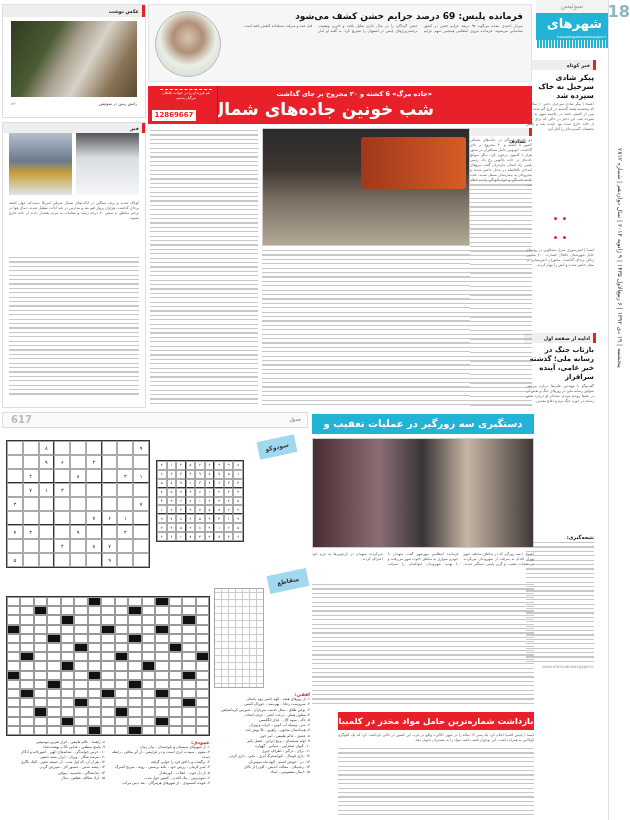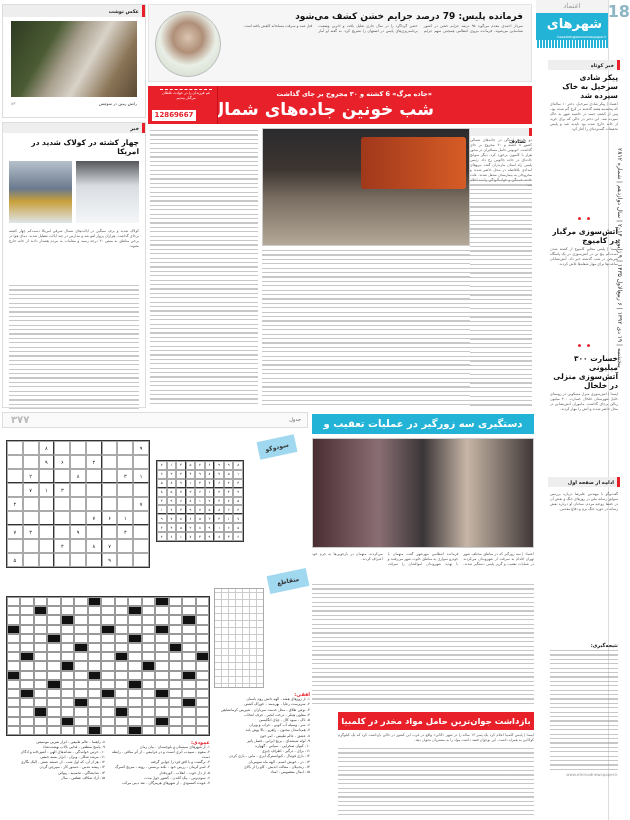--- a/index.html
+++ b/index.html
@@ -16,57 +16,53 @@
 </style>
 </head>
 <body>
 
 <div class="abs" style="right:0;top:0;width:22px;height:820px;background:#fff;border-left:1px solid #ddd">
   <div style="position:absolute;top:2px;right:0;width:22px;text-align:center;font-size:16px;color:#8fb6c4;font-weight:bold">18</div>
   <div style="position:absolute;top:28px;right:3px;writing-mode:vertical-rl;font-size:6px;color:#333;height:340px;line-height:14px">پنجشنبه | ۱۹ دی ۱۳۹۲ | ۶ ربیع‌الاول ۱۴۳۵ | ۹ ژانویه ۲۰۱۴ | سال دوازدهم | شماره ۲۸۱۲</div>
 </div>
 
 <div class="abs" style="right:22px;top:0;width:72px;height:58px">
-  <div style="height:13px;background:#f3f3f3;text-align:center;font-size:7px;color:#9a9a9a;line-height:13px">اعتماد</div>
+  <div style="height:13px;background:#f3f3f3;text-align:center;font-size:7px;color:#9a9a9a;line-height:13px">سوئیس</div>
   <div class="cyan" style="height:22px;color:#fff;font-size:13px;font-weight:bold;line-height:22px;padding-right:6px">شهرهای</div>
   <div class="cyan" style="height:5px;font-size:3px;color:#fff;line-height:5px;padding-right:2px;overflow:hidden">hawadeth@etemadnewspaper.ir</div>
   <div style="height:8px;background:repeating-linear-gradient(to left,#23b3d6 0,#23b3d6 2px,#fff 2px,#fff 3px)"></div>
 </div>
 
-<div class="abs" style="right:10px;top:60px;width:72px;height:599px">
+<div class="abs" style="right:34px;top:60px;width:72px;height:599px">
   <div style="height:10px;background:#eee;display:flex;align-items:center;border-right:3px solid #e8202a;padding-right:3px">
     <span class="tag">خبر کوتاه</span>
   </div>
   <div style="padding:3px 2px">
     <div class="head" style="font-size:7.5px;line-height:9px">پیکر شادی سرخیل به خاک سپرده شد</div>
     <div class="txt" style="height:100px;margin-top:2px">اعتماد | پیکر شادی سرخیل، دختر ۱۰ ساله‌ای که پنجشنبه هفته گذشته در کرج گم شده بود، پس از کشف جسد در حاشیه شهر به خاک سپرده شد. این دختر در حالی که برای خرید از خانه خارج شده بود ناپدید شد و پلیس تحقیقات گسترده‌ای را آغاز کرد.</div>
   </div>
   <div style="text-align:center"><span class="dot"></span> <span class="dot"></span></div>
-  <div style="padding:3px 2px">
-    <div class="head" style="font-size:7.5px;line-height:9px">آتش‌سوزی مرگبار در کامیوج</div>
-    <div class="txt" style="height:82px;margin-top:2px">ایسنا | پلیس محلی کامبوج از کشته شدن دست‌کم پنج تن در آتش‌سوزی در یک پاسگاه تفریحی در شب گذشته خبر داد. آتش‌نشانان ساعت‌ها برای مهار شعله‌ها تلاش کردند.</div>
-  </div>
   <div style="text-align:center"><span class="dot"></span> <span class="dot"></span></div>
   <div style="padding:3px 2px">
-    <div class="head" style="font-size:7.5px;line-height:9px">خسارت ۳۰۰ میلیونی آتش‌سوزی منزلی در خلخال</div>
     <div class="txt" style="height:68px;margin-top:2px">ایسنا | آتش‌سوزی منزل مسکونی در روستای خلیل شهرستان خلخال خسارت ۳۰۰ میلیون ریالی برجای گذاشت. ماموران آتش‌نشانی در محل حاضر شدند و آتش را مهار کردند.</div>
   </div>
   <div style="margin-top:14px;height:10px;background:#eee;display:flex;align-items:center;border-right:3px solid #e8202a;padding-right:3px">
     <span class="tag">ادامه از صفحه اول</span>
   </div>
   <div style="padding:3px 2px">
+    <div class="head" style="font-size:7px;line-height:9px">بازتاب جنگ در رسانه ملی؛ گذشته خبر غامی، آینده سرافراز</div>
     <div class="txt" style="height:150px;margin-top:2px">گفت‌وگو با مهندس علیرضا درباره بررسی سوابق رسانه ملی در روزهای جنگ و نقش آن در حفظ روحیه مردم. سخنان او درباره نقش رسانه در حوزه جنگ نرم و دفاع مقدس.</div>
     <div class="head" style="font-size:5px">نتیجه‌گیری:</div>
     <div class="lines" style="height:120px;margin-top:2px"></div>
     <div style="font-size:4px;color:#999;margin-top:2px">www.etemadnewspaper.ir</div>
   </div>
 </div>
 
 <div class="abs" style="left:148px;top:4px;width:384px;height:78px;background:#f6f6f6;border:1px solid #e4e4e4">
-  <div class="head" style="position:absolute;right:8px;top:6px;font-size:9px">فرمانده پلیس: 79 درصد جرایم خشن کشف می‌شود</div>
+  <div class="head" style="position:absolute;right:8px;top:6px;font-size:9px">فرمانده پلیس: 69 درصد جرایم خشن کشف می‌شود</div>
   <div class="txt" style="position:absolute;right:8px;top:19px;width:310px;height:54px;column-count:3;column-gap:6px">سردار احمدی مقدم می‌گوید ۹۵ درصد جرایم خشن در کشور شناسایی می‌شوند. فرمانده نیروی انتظامی همچنین سهم جرایم خشن گرداگرد را در سال جاری تقلیل یافت و آخرین وضعیت برنامه‌ریزی‌های پلیس در اصفهان را تشریح کرد. به گفته او آمار قتل عمد و سرقت مسلحانه کاهش یافته است.</div>
   <div style="position:absolute;left:6px;top:6px;width:66px;height:66px;border-radius:50%;background:radial-gradient(circle at 50% 40%,#d9c4b0 0,#b08f78 30%,#e9efe6 56%,#c9d2c3 100%);border:1px solid #bbb"></div>
 </div>
 
 <div class="abs redbar" style="left:148px;top:86px;width:384px;height:38px">
   <div style="position:absolute;right:100px;top:4px;color:#fff;font-size:6.5px;font-weight:bold">«جاده مرگ» 6 کشته و ۳۰ مجروح بر جای گذاشت</div>
   <div style="position:absolute;right:98px;top:13px;color:#fff;font-size:17px;font-weight:bold">شب خونین جاده‌های شمال</div>
 </div>
 
 <div class="abs" style="left:148px;top:86px;width:70px;height:38px;background:#e8202a;border-right:1px solid #c41018">
@@ -96,44 +92,43 @@
   <div style="display:flex;justify-content:space-between;padding:0 8px">
     <span style="font-size:4px;color:#333">رانش زمین در سوئیس</span>
     <span style="font-size:4px;color:#888">۸۳</span>
   </div>
 </div>
 
 <div class="abs" style="left:2px;top:122px;width:144px;height:286px;border:1px solid #ddd">
   <div style="height:10px;background:#eee;display:flex;align-items:center;border-right:3px solid #e8202a;padding-right:3px">
     <span class="tag">خبر</span>
   </div>
-  <div class="head" style="font-size:7.5px;padding:5px 6px">چهار کشته در کولاک شدید در امریکا</div>
   <div style="display:flex;gap:4px;padding:0 6px">
     <div style="flex:1;height:62px;background:linear-gradient(180deg,#55575a 0,#d9dde2 40%,#f4f6f8 100%)"></div>
     <div style="flex:1;height:62px;background:linear-gradient(180deg,#b6c0cc 0,#6a7a8d 45%,#c9a03b 65%,#dfe5ea 100%)"></div>
   </div>
   <div class="txt" style="margin:6px;height:50px">کولاک شدید و برف سنگین در ایالت‌های شمال شرقی امریکا دست‌کم چهار کشته برجای گذاشت. هزاران پرواز لغو شد و مدارس در چند ایالت تعطیل شدند. دمای هوا در برخی مناطق به منفی ۳۰ درجه رسید و مقامات به مردم هشدار دادند از خانه خارج نشوند.</div>
   <div class="lines" style="margin:0 6px;height:140px"></div>
 </div>
 
 <div class="abs cyan" style="left:312px;top:414px;width:222px;height:20px">
   <div style="color:#fff;font-size:10px;font-weight:bold;text-align:center;line-height:20px">دستگیری سه زورگیر در عملیات تعقیب و گریز</div>
 </div>
 <div class="abs" style="left:312px;top:438px;width:222px;height:110px;background:linear-gradient(90deg,#4a2d33 0,#8a6e73 30%,#3a3537 50%,#c7b6a6 70%,#403838 100%);border:1px solid #ccc"></div>
 <div class="abs txt" style="left:312px;top:552px;width:222px;height:30px;column-count:3;column-gap:5px">اعتماد | سه زورگیر که در مناطق مختلف شهر تهران اقدام به سرقت از شهروندان می‌کردند در عملیات تعقیب و گریز پلیس دستگیر شدند. فرمانده انتظامی مهرشهر گفت متهمان با خودرو سواری به مناطق خلوت شهر می‌رفتند و با تهدید شهروندان اموالشان را سرقت می‌کردند. متهمان در بازجویی‌ها به جرم خود اعتراف کردند.</div>
 <div class="abs lines" style="left:312px;top:584px;width:222px;height:120px"></div>
 
 <div class="abs redbar" style="left:338px;top:712px;width:196px;height:18px">
-  <div style="color:#fff;font-size:8.5px;font-weight:bold;text-align:center;line-height:18px">بازداشت جوان‌ترین حامل مواد مخدر در کلمبیا</div>
+  <div style="color:#fff;font-size:8.5px;font-weight:bold;text-align:center;line-height:18px">بازداشت شماره‌ترین حامل مواد مخدر در کلمبیا</div>
 </div>
 <div class="abs txt" style="left:338px;top:733px;width:196px;height:14px">ایسنا | پلیس کلمبیا اعلام کرد یک پسر ۱۳ ساله را در شهر «کالی» واقع در غرب این کشور در حالی بازداشت کرد که یک کیلوگرم کوکائین به همراه داشت. این نوجوان قصد داشت مواد را به مشتریان تحویل دهد.</div>
 <div class="abs lines" style="left:338px;top:748px;width:196px;height:70px"></div>
 
 <div class="abs" style="left:2px;top:412px;width:306px;height:16px;border:1px solid #ddd;background:#fafafa">
-  <span style="position:absolute;left:8px;top:1px;font-size:10px;color:#bbb;font-weight:bold">۳۷۷</span>
+  <span style="position:absolute;left:8px;top:1px;font-size:10px;color:#bbb;font-weight:bold">617</span>
   <span style="position:absolute;right:6px;top:3px;font-size:5px;color:#666">جدول</span>
 </div>
 
 <div class="abs" style="left:258px;top:438px;width:38px;height:18px;background:#9fd8ef;transform:rotate(-12deg);font-size:6px;font-weight:bold;text-align:center;line-height:18px;color:#333">
   <span>سودوکو</span>
 </div>
 
 <div class="abs" style="left:6px;top:440px;width:144px;height:128px;border:1.5px solid #333;display:grid;grid-template-columns:repeat(9,1fr);direction:ltr" id="sudokuLarge">
     <div class="grid-cell"></div>
     <div class="grid-cell"></div>

